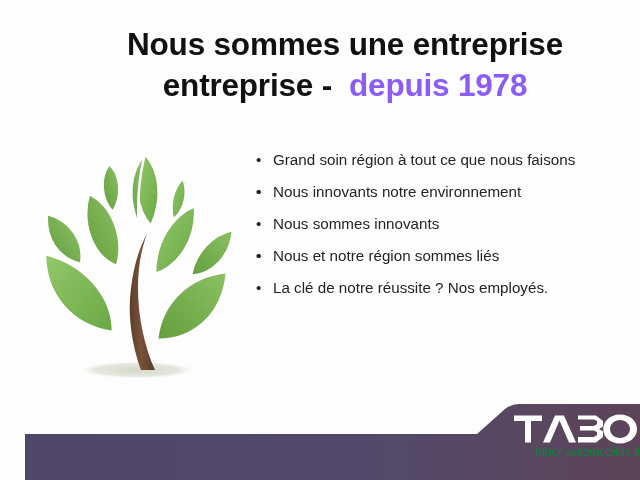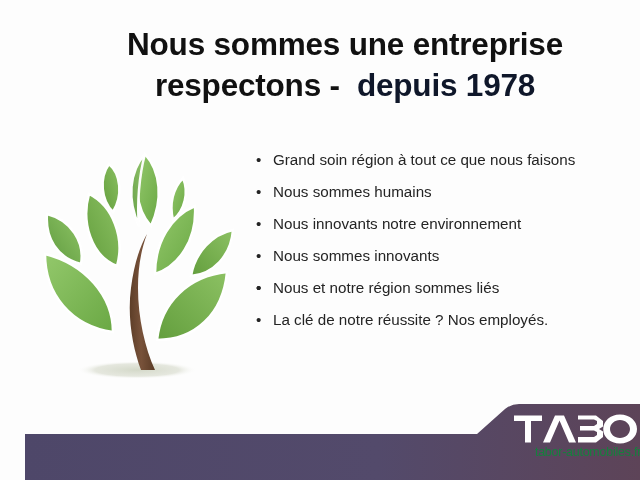--- a/index.html
+++ b/index.html
@@ -38,21 +38,21 @@
     display: block;
     font-size: 31.5px;
     font-weight: bold;
     color: #111111;
     white-space: nowrap;
   }
   .heading-line-2 {
     margin-top: 4px;
   }
   .heading-accent {
-    color: #0f172a;
+    color: #8b5cf6;
     font-weight: bold;
   }
   .heading-dash {
     color: #111111;
   }
 
   
   .bullet-list {
     position: absolute;
     left: 230px;
@@ -122,21 +122,21 @@
   }
 </style>
 </head>
 <body>
 
 <div id="slide">
 
   <div class="heading-block">
     <span class="heading-line heading-line-1">Nous sommes une entreprise</span>
     <span class="heading-line heading-line-2">
-      <span>respectons</span><span class="heading-dash">&nbsp;</span><span class="heading-dash">-</span><span class="heading-dash">&nbsp;&nbsp;</span><span class="heading-accent">depuis 1978</span>
+      <span>entreprise</span><span class="heading-dash">&nbsp;</span><span class="heading-dash">-</span><span class="heading-dash">&nbsp;&nbsp;</span><span class="heading-accent">depuis 1978</span>
     </span>
   </div>
 
   <div class="tree-illustration">
     <svg width="206" height="250" viewBox="0 0 206 250" xmlns="http://www.w3.org/2000/svg">
       <defs>
         <linearGradient id="leafA" x1="0" y1="0" x2="1" y2="1">
           <stop offset="0%" stop-color="#93c86b"></stop>
           <stop offset="100%" stop-color="#6aa844"></stop>
         </linearGradient>
@@ -189,21 +189,20 @@
     </svg>
   </div>
 
   <ul class="bullet-list">
     <li class="bullet-item">
       <span class="bullet-dot">•</span>
       <span>Grand soin région à tout ce que nous faisons</span>
     </li>
     <li class="bullet-item">
       <span class="bullet-dot">•</span>
-      <span>Nous sommes humains</span>
     </li>
     <li class="bullet-item">
       <span class="bullet-dot">•</span>
       <span>Nous innovants notre environnement</span>
     </li>
     <li class="bullet-item">
       <span class="bullet-dot">•</span>
       <span>Nous sommes innovants</span>
     </li>
     <li class="bullet-item">

